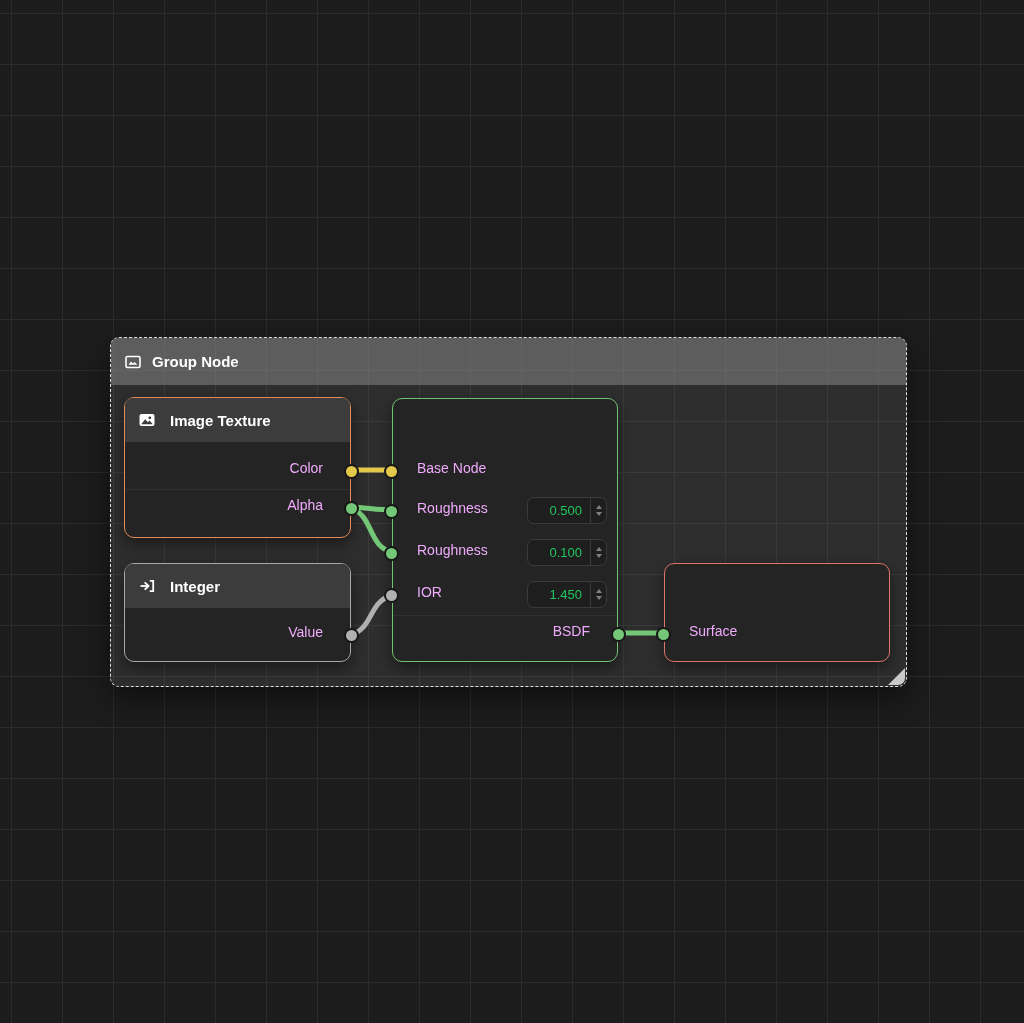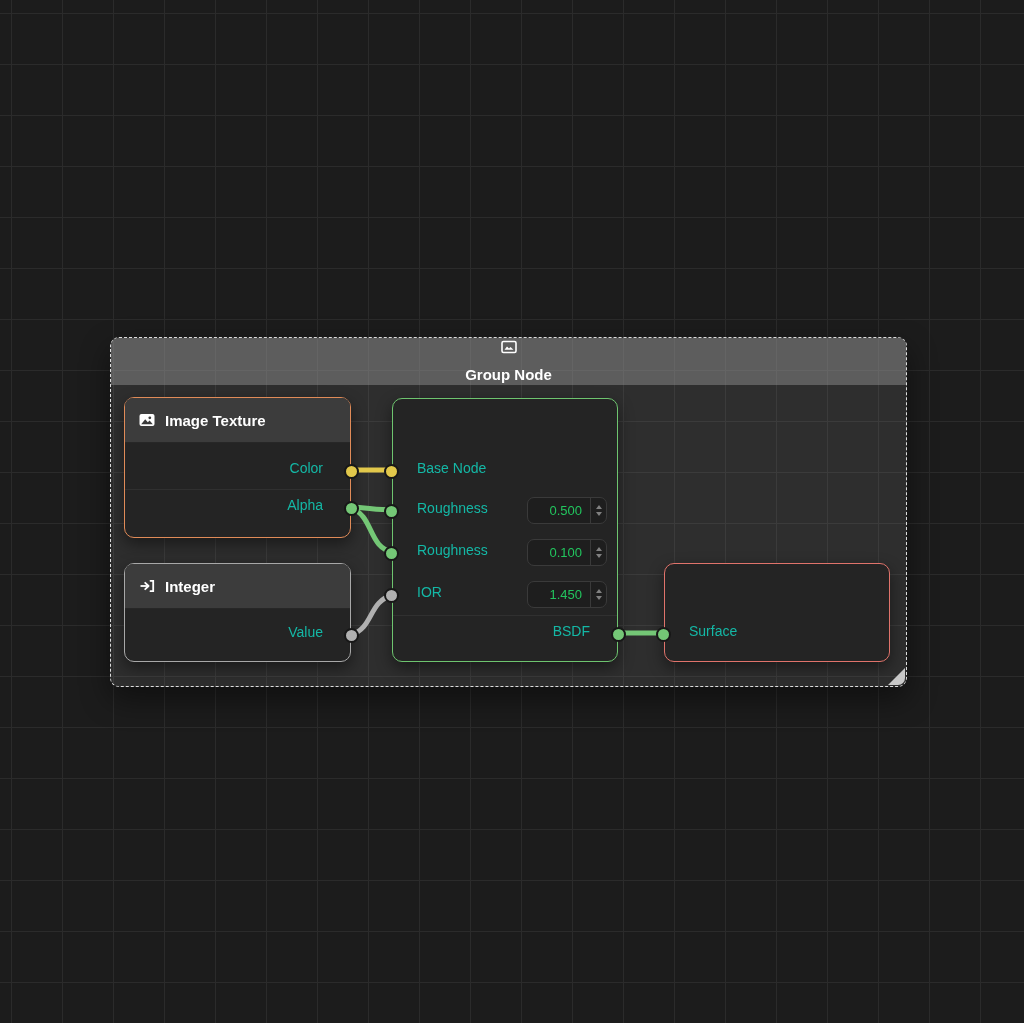--- a/index.html
+++ b/index.html
@@ -22,48 +22,48 @@
   .group-node{
     position:absolute; left:110px; top:337px; width:797px; height:350px;
     border:1.5px dashed #dddddd; border-radius:9px;
     background:rgba(140,140,140,0.16);
     box-shadow:0 12px 30px rgba(0,0,0,0.45);
   }
   .group-header{
     position:absolute; left:0; top:0; right:0; height:47px;
     background:rgba(150,150,150,0.45);
     border-radius:7px 7px 0 0;
-    display:flex; align-items:center; gap:10px; padding:0 13px;flex-direction:column;
+    display:flex; align-items:center; gap:10px; padding:0 13px;
   }
   .group-title{ color:#ffffff; font-size:15px; font-weight:bold; }
   .resize-grip{
     position:absolute; right:1px; bottom:1px; width:0; height:0;
     border-left:17px solid transparent;
     border-bottom:17px solid #c9c9c9;
     border-bottom-right-radius:7px;
   }
 
   
   .node{
     position:absolute;
     border:1.5px solid #888;
     border-radius:10px;
     background:#242424;
     box-shadow:0 6px 16px rgba(0,0,0,0.45);
   }
   .node-header{
     height:45px; background:#3c3c3c;
     border-radius:8px 8px 0 0;
-    display:flex; align-items:center; gap:9px; padding:11px 13px;
+    display:flex; align-items:center; gap:14px; padding:11px 13px;
     border-bottom:1px solid rgba(0,0,0,0.35);
   }
   .node-title{ color:#ffffff; font-size:15px; font-weight:bold; white-space:nowrap; }
   .icon{ display:flex; align-items:center; }
 
-  .label{ position:absolute; color:#14b8a6; font-size:14px; white-space:nowrap; }
+  .label{ position:absolute; color:#f0abfc; font-size:14px; white-space:nowrap; }
   .label.r{ text-align:right; }
 
   .socket{
     position:absolute; width:15px; height:15px; border-radius:50%;
     border:2px solid #171717; z-index:5;
   }
 
   .value-field{
     position:absolute; height:27px; width:80px;
     background:#1e1e1e; border:1px solid #3a3a3a; border-radius:7px;

